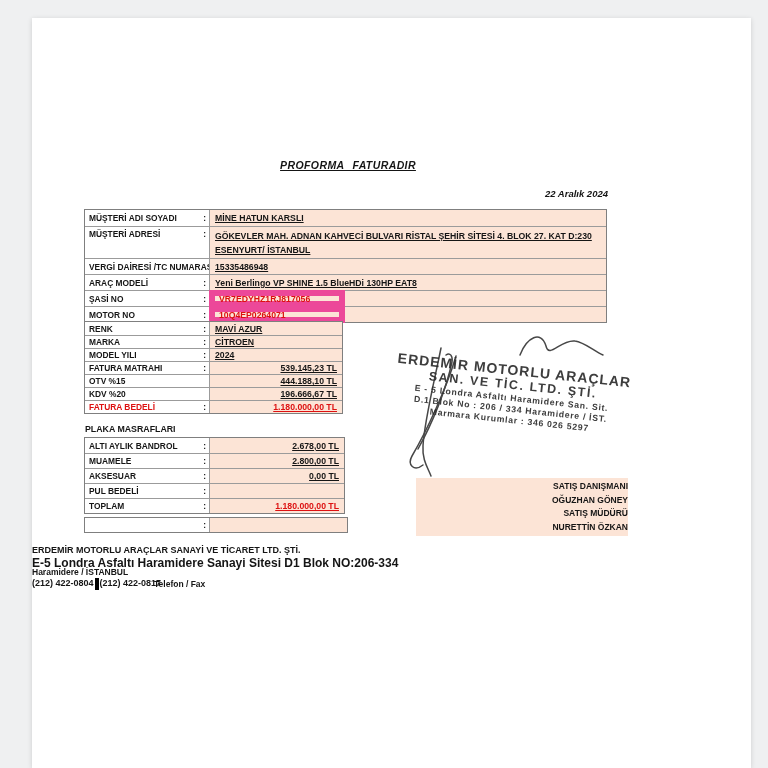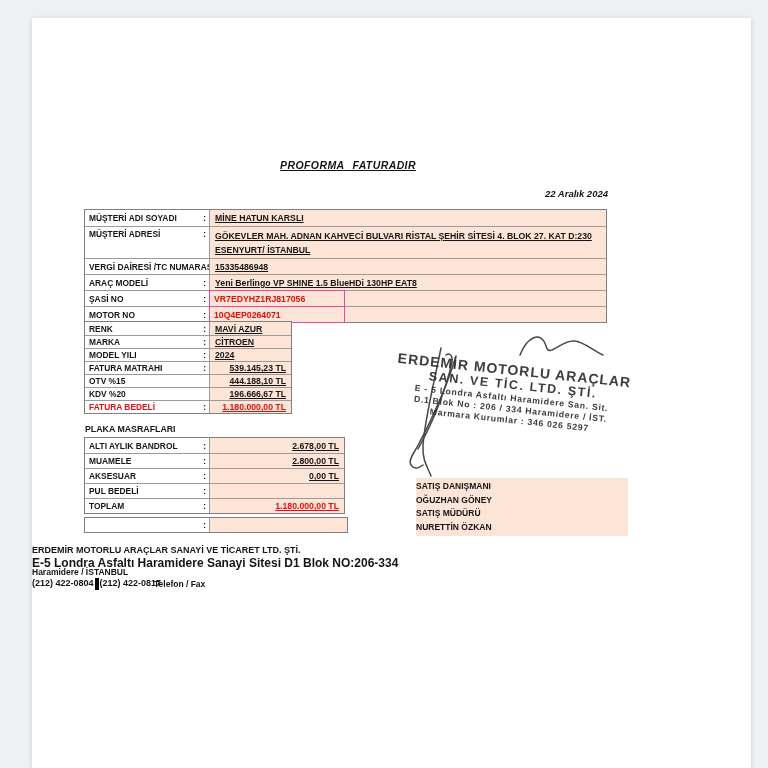--- a/index.html
+++ b/index.html
@@ -21,38 +21,38 @@
        align-items:center;padding:0 3px 0 4px;box-sizing:border-box;
        font-weight:bold;font-size:8.4px;white-space:nowrap;}
   .val{flex:1;background:#fce4d6;border-left:1px solid #9b9b9b;display:flex;align-items:center;
        padding:0 5px;box-sizing:border-box;font-weight:bold;font-size:8.7px;white-space:nowrap;position:relative;text-decoration:underline;}
   .val.right{justify-content:flex-end;}
   .red{color:#dd1111;}
   .h16{height:16px;} .h32{height:32px;} .h13{height:13px;} .h15{height:15px;}
   .row.topalign .lab,.row.topalign .val{align-items:flex-start;}
   .row.topalign .lab{padding-top:2px;}
   .addr-val{display:block;padding-top:2px;line-height:14px;}
-  .vin-box{position:absolute;left:-1px;top:-1px;bottom:-1px;width:136px;border:1px solid #ec4899;
+  .vin-box{position:absolute;left:-1px;top:-1px;bottom:-1px;width:136px;border:6px solid #ec4899;
            background:#fce4d6;box-sizing:border-box;display:flex;align-items:center;padding:0 4px;}
 
   .section-head{position:absolute;left:53px;top:406px;font-size:8.8px;font-weight:bold;}
 
   .empty-row{position:absolute;left:52px;top:499px;width:264px;height:16px;border:1px solid #7f7f7f;
              box-sizing:border-box;display:flex;}
 
   .stamp{position:absolute;left:334px;top:344px;width:292px;transform:rotate(6deg);
          text-align:center;color:#3d3d3d;}
   .stamp .s1{font-size:14px;font-weight:bold;letter-spacing:1px;line-height:16px;}
   .stamp .s2{font-size:12.5px;font-weight:bold;letter-spacing:1.6px;line-height:15px;}
   .stamp .s3{font-size:8.7px;font-weight:bold;letter-spacing:.7px;line-height:11px;}
 
   .sig{position:absolute;left:330px;top:310px;width:300px;height:180px;}
 
   .sales-box{position:absolute;left:384px;top:460px;width:212px;height:58px;background:#fce4d6;
-             display:flex;flex-direction:column;justify-content:center;text-align:left;
+             display:flex;flex-direction:column;justify-content:center;text-align:right;
              font-size:8.5px;font-weight:bold;line-height:13.5px;}
 
   .footer-line{position:absolute;left:0;width:628px;font-weight:bold;}
   .f1{top:527px;font-size:9px;}
   .f2{top:538px;font-size:12px;}
   .f3{top:549px;font-size:8.5px;}
   .f4{top:560px;font-size:9px;}
   .tel-label{position:absolute;left:122px;top:561px;font-size:8.5px;font-weight:bold;}
   .bar{display:inline-block;width:4px;height:12px;background:#000;vertical-align:middle;margin:0 1px;}
 </style>
@@ -112,21 +112,21 @@
         <div class="lab">
           <span>MOTOR NO</span>
           <span>:</span>
         </div>
         <div class="val">
           <span class="vin-box red">10Q4EP0264071</span>
         </div>
       </div>
     </div>
 
-    <div class="tbl" style="top:303px;width:208px;">
+    <div class="tbl" style="top:303px;width:259px;">
       <div class="row h13">
         <div class="lab">
           <span>RENK</span>
           <span>:</span>
         </div>
         <div class="val">MAVİ AZUR</div>
       </div>
       <div class="row h13">
         <div class="lab">
           <span>MARKA</span>

